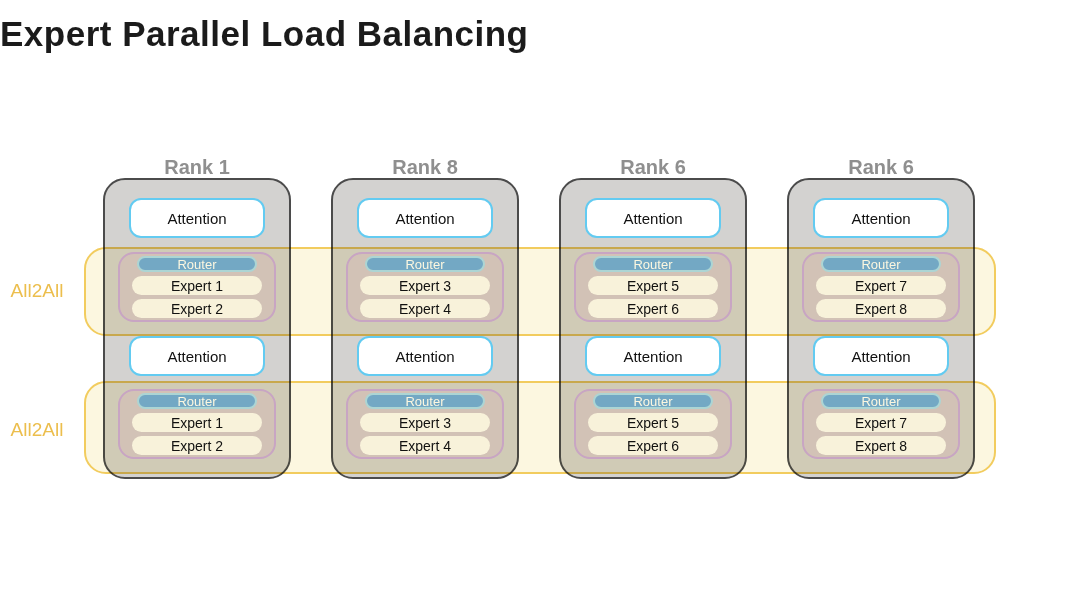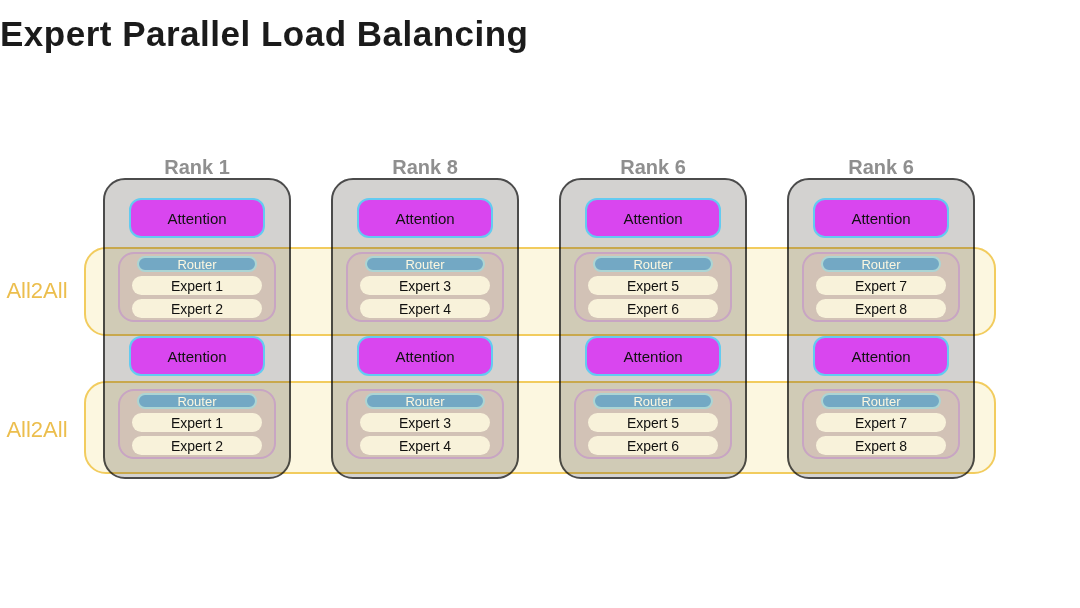--- a/index.html
+++ b/index.html
@@ -43,21 +43,21 @@
     width: 188px; height: 301px;
     background: #d3d2d0;
     border: 2px solid #4b4b4b;
     border-radius: 22px;
   }
 
   .attention {
     position: absolute;
     left: 24px; width: 136px; height: 40px;
     box-sizing: border-box;
-    background: #d946ef;
+    background: #ffffff;
     border: 2px solid #63cbf1;
     border-radius: 12px;
     display: flex; align-items: center; justify-content: center;
     font-size: 15px; color: #111111;
   }
   .attention.layer1 { top: 18px; }
   .attention.layer2 { top: 156px; }
 
   .moe {
     position: absolute;
@@ -103,21 +103,21 @@
     mix-blend-mode: multiply;
     pointer-events: none;
   }
   .band.band1 { top: 247px; height: 89px; }
   .band.band2 { top: 381px; height: 93px; }
 
   .all2all-label {
     position: absolute;
     left: 4px; width: 66px; height: 20px; line-height: 20px;
     text-align: center;
-    font-size: 22px;
+    font-size: 19px;
     color: #ecbe4d;
   }
   .all2all-label.l1 { top: 281px; }
   .all2all-label.l2 { top: 420px; }
 
   .rank.r1 { left: 103px; }
   .rank.r2 { left: 331px; }
   .rank.r3 { left: 559px; }
   .rank.r4 { left: 787px; }
 </style>

